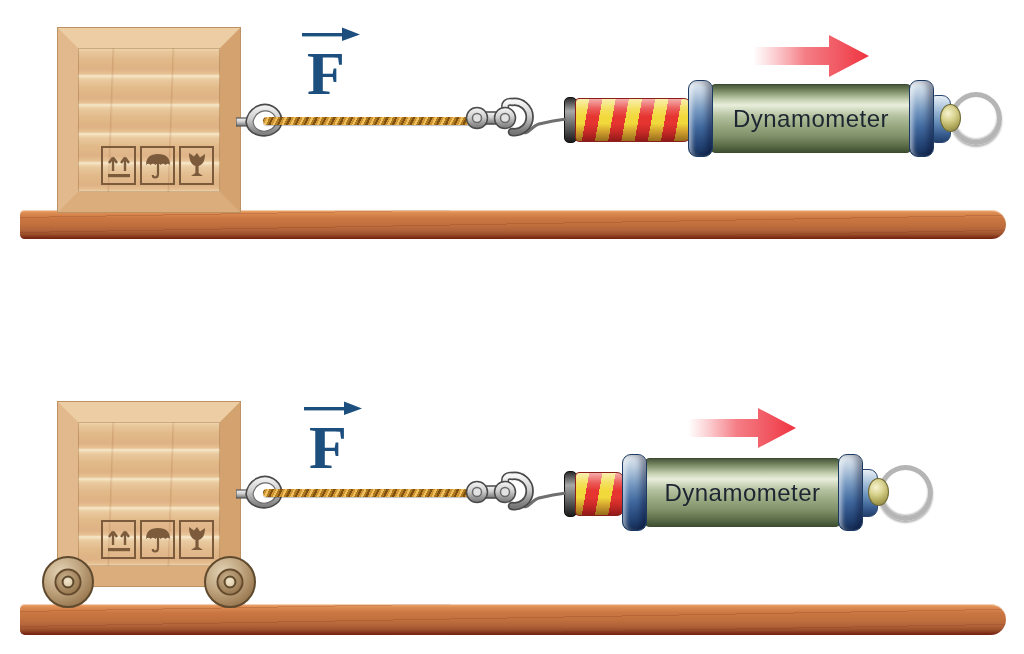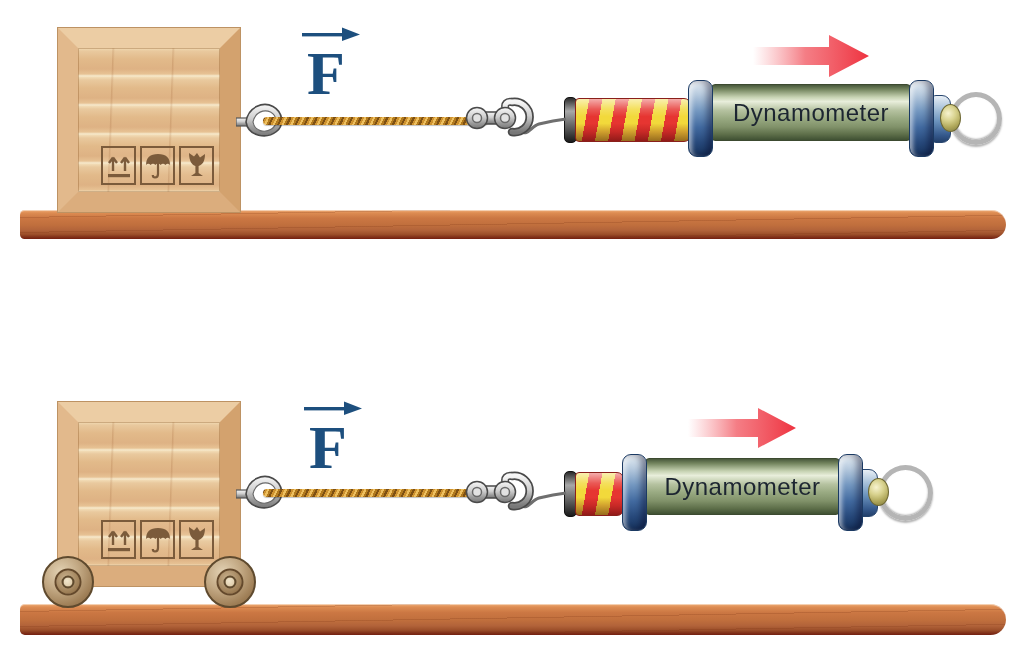--- a/index.html
+++ b/index.html
@@ -35,21 +35,21 @@
   .spring-cap{position:absolute;width:13px;height:46px;border-radius:5px;z-index:4;
     background:linear-gradient(180deg,#2a2a2a,#a8a8a8 30%,#6a6a6a 60%,#1a1a1a);border:1px solid #111;box-sizing:border-box;}
   .spring{position:absolute;height:44px;border-radius:4px 7px 7px 4px;z-index:4;box-sizing:border-box;border:1px solid #8a1f1a;
     background:
       linear-gradient(180deg, rgba(255,255,255,.6) 0%, rgba(255,255,255,.18) 24%, rgba(255,255,255,0) 42%, rgba(0,0,0,0) 58%, rgba(120,10,10,.28) 78%, rgba(60,0,0,.5) 100%),
       repeating-linear-gradient(100deg,#f2d93b 0 13px,#e63531 13px 26px);}
 
   .collar{position:absolute;width:25px;height:77px;border-radius:9px;z-index:5;box-sizing:border-box;border:1px solid #1b3a63;
     background:linear-gradient(180deg,#e6eef5 0%,#b7cade 18%,#7397c0 40%,#41699f 62%,#27497b 82%,#16325c 100%);
     box-shadow:inset -5px 0 6px rgba(0,0,30,.4), inset 3px 2px 4px rgba(255,255,255,.55);}
-  .dynobody{position:absolute;height:57px;border-radius:4px;z-index:4;box-sizing:border-box;border:1px solid #3c4a30;
+  .dynobody{position:absolute;height:69px;border-radius:4px;z-index:4;box-sizing:border-box;border:1px solid #3c4a30;
     display:flex;align-items:center;justify-content:center;
     background:linear-gradient(180deg,#49593c 0%,#74855f 8%,#c6d2b2 22%,#e8eedb 30%,#b5c2a0 46%,#9aab83 60%,#81926a 76%,#5d6e49 90%,#3f5033 100%);}
   .dynobody .label{font-size:24px;color:#1c2531;letter-spacing:.5px;}
   .endcap{position:absolute;width:20px;height:48px;border-radius:5px 9px 9px 5px;z-index:4;box-sizing:border-box;border:1px solid #28466f;
     background:linear-gradient(180deg,#e8eef5 0%,#aec6dd 25%,#6b93bd 55%,#35598c 85%,#23406b 100%);}
   .knob{position:absolute;width:21px;height:28px;border-radius:50%;z-index:6;box-sizing:border-box;border:1px solid #6e6832;
     background:radial-gradient(circle at 38% 32%,#f7f3cf 0%,#d8d28e 35%,#b1a95c 65%,#7c763a 100%);}
   .ring{position:absolute;border-radius:50%;z-index:5;box-sizing:border-box;border:5px solid #b5b5b5;
     box-shadow:inset 0 1px 1px #ffffff, 0 2px 2px rgba(0,0,0,.3), inset 0 -1px 2px rgba(0,0,0,.35);}
 

